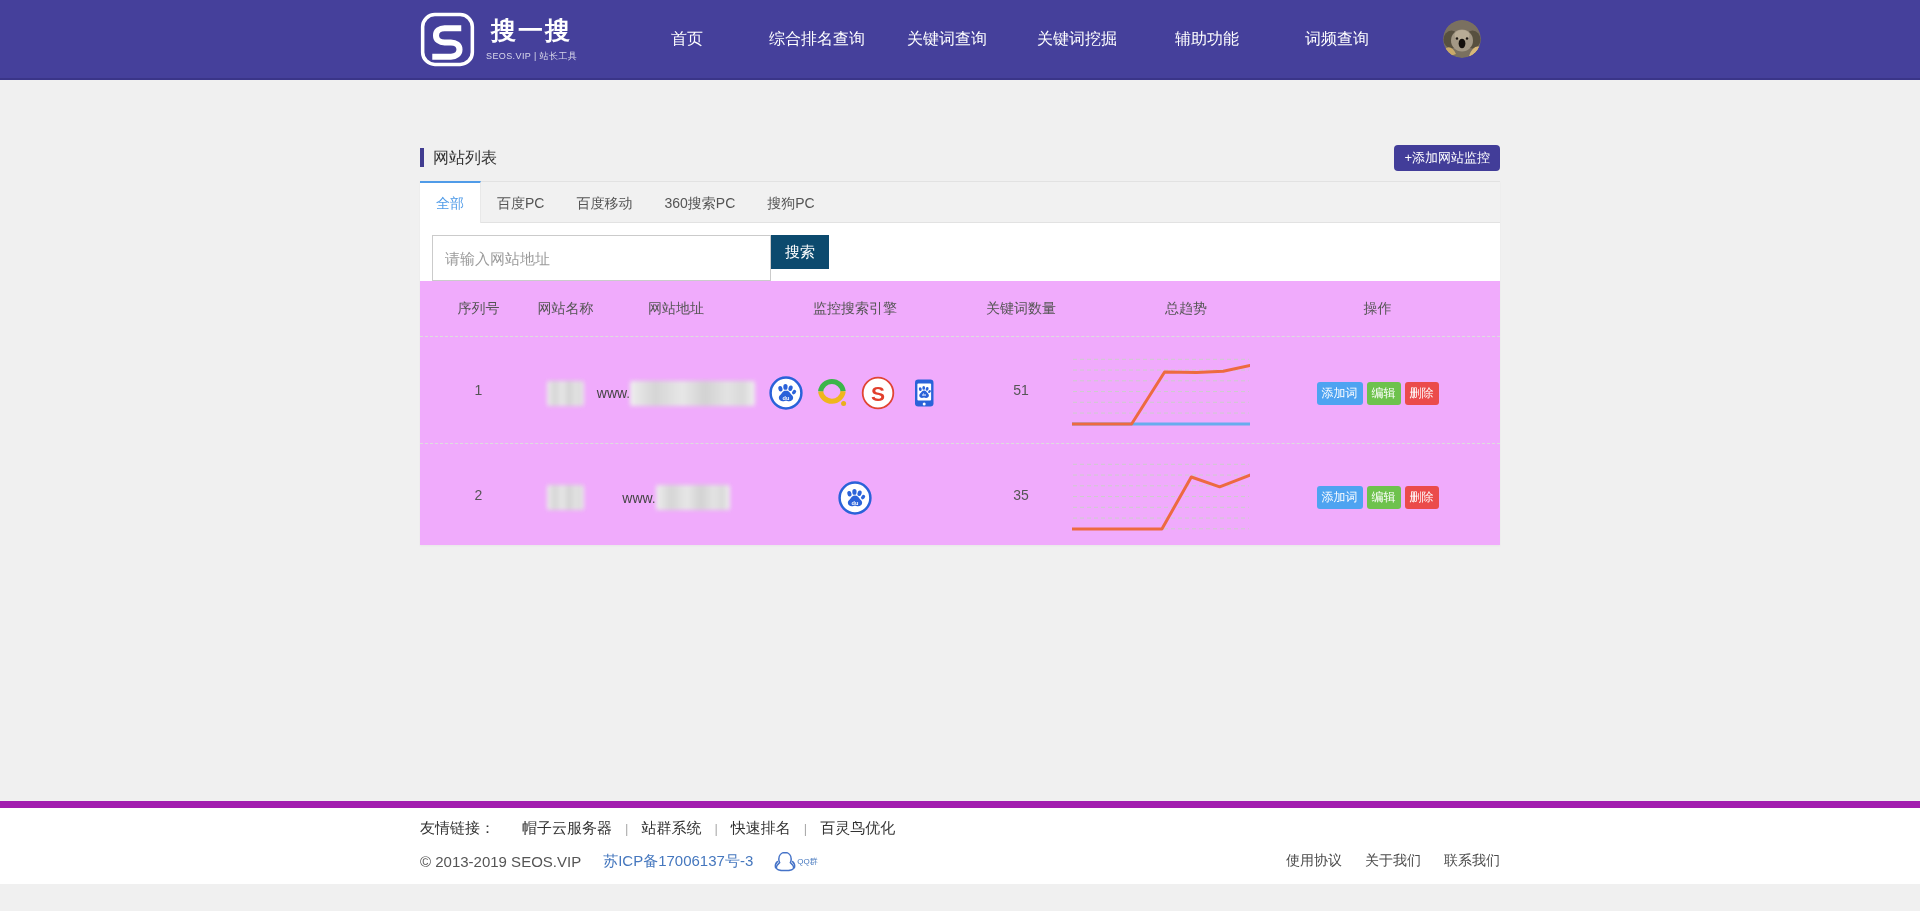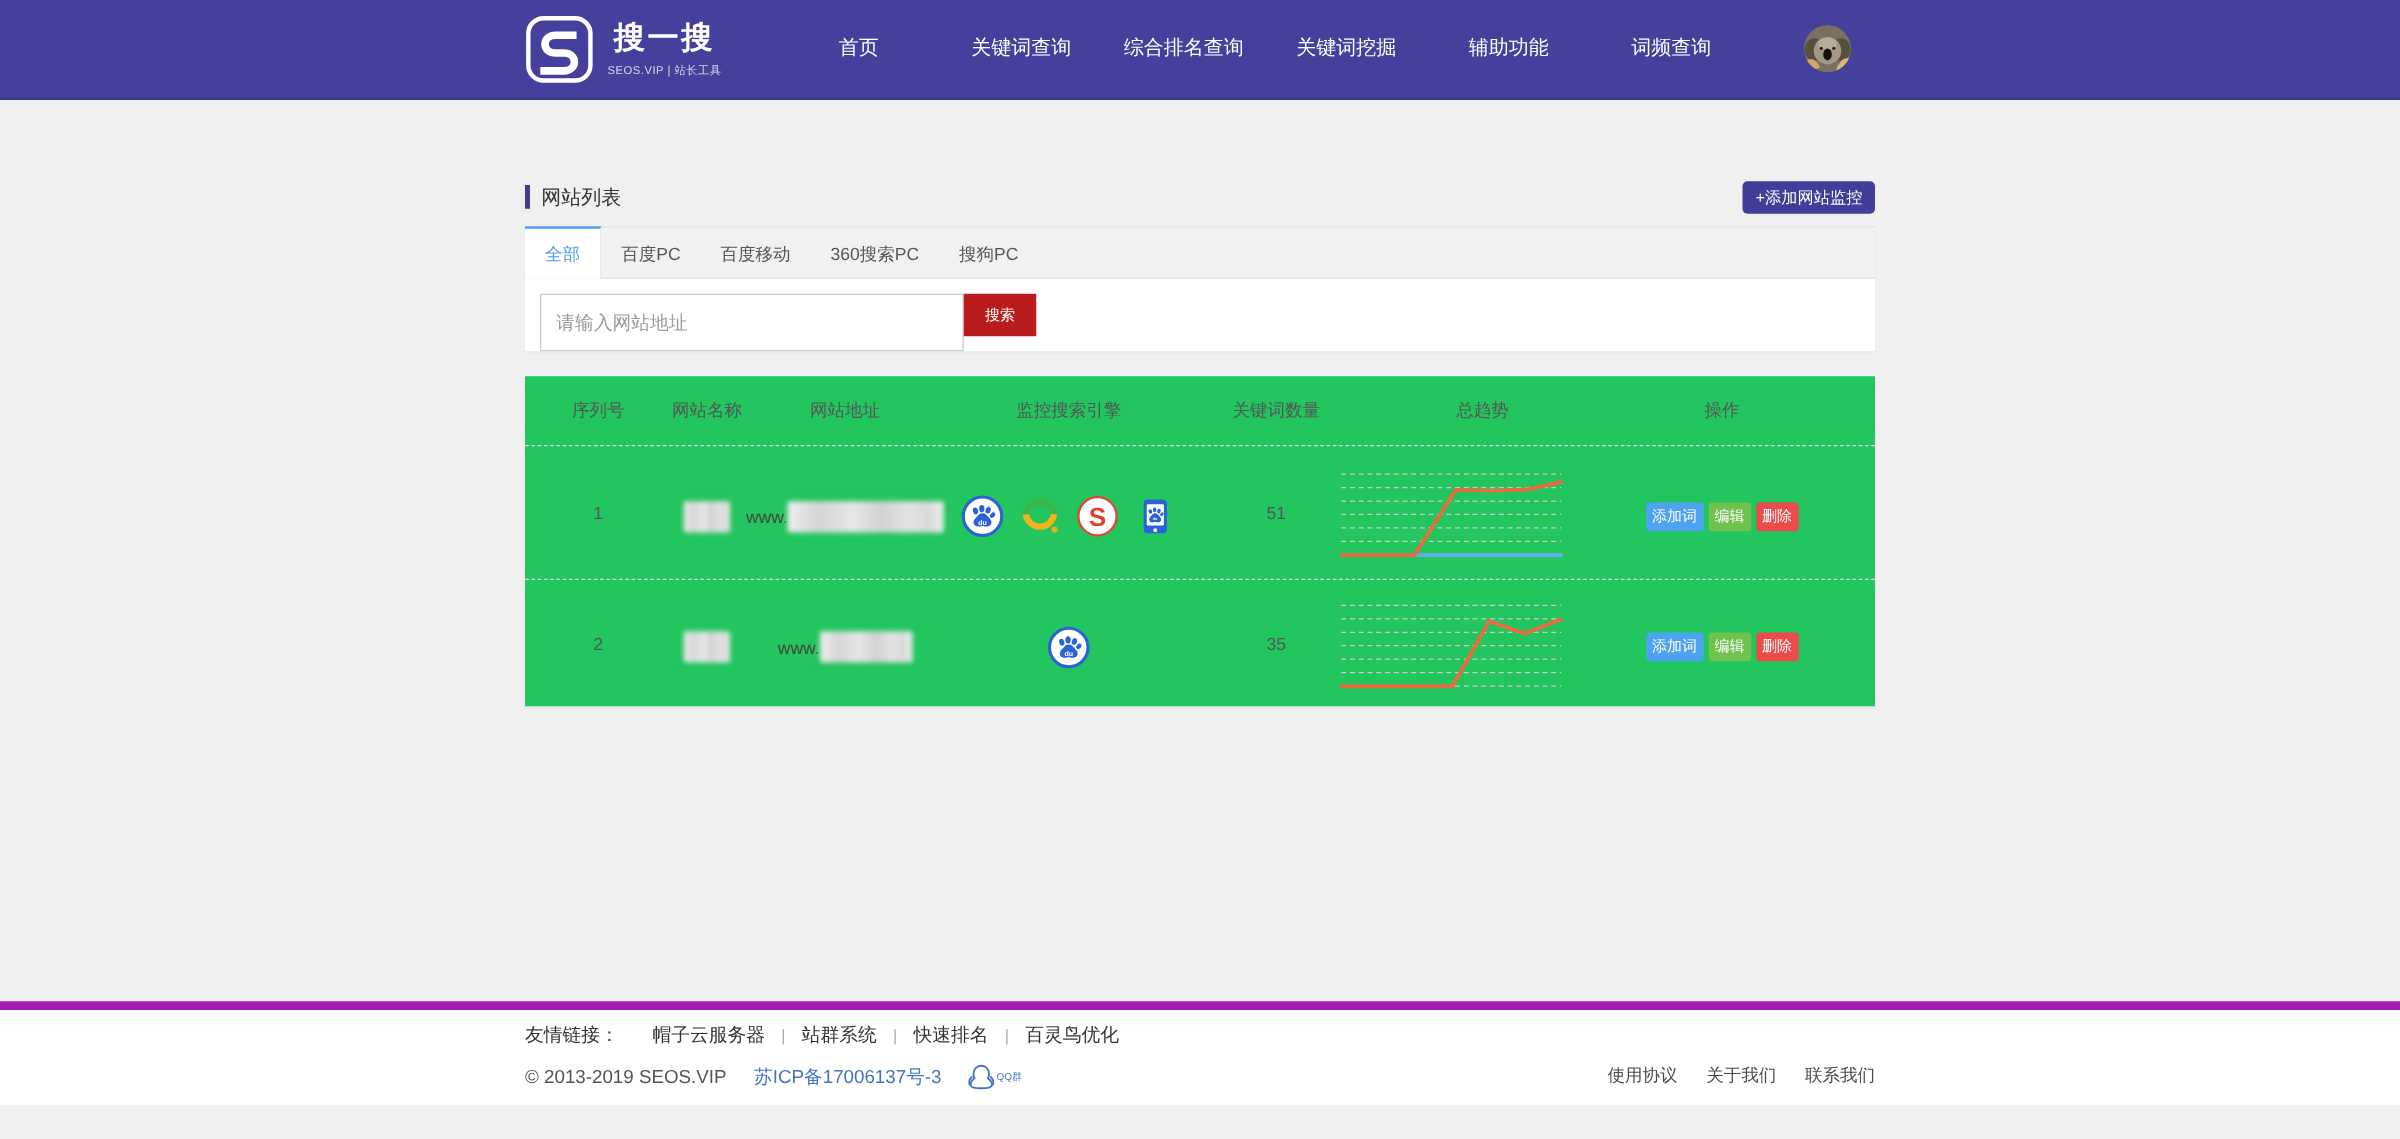--- a/index.html
+++ b/index.html
@@ -30,24 +30,24 @@
   
   .tabs-card { margin-top:10px; box-shadow:0 1px 2px rgba(0,0,0,.04); }
   .tabstrip { position:relative; height:42px; background:#F1F1F1; display:flex; }
   .tabstrip::before { content:""; position:absolute; top:0; left:0; right:0; height:1px; background:#E2E2E2; }
   .tabstrip::after { content:""; position:absolute; bottom:0; left:0; right:0; height:1px; background:#E2E2E2; z-index:1; }
   .tab { height:42px; line-height:40px; padding:0 16px; font-size:14px; color:#555; border-top:2px solid transparent; cursor:pointer; }
   .tab.active { position:relative; z-index:2; background:#fff; color:#4F9BE8; border-top-color:#4F9BE8; border-right:1px solid #E8E8E8; }
   .search-row { background:#fff; height:58px; padding:12px; display:flex; }
   .search-input { width:339px; height:46px; border:1px solid #CBCBCB; padding:0 12px; font-size:15px; color:#333; font-family:inherit; outline:none; background:#fff; }
   .search-input::placeholder { color:#9B9B9B; }
-  .btn-search { width:58px; height:34px; background:#b91c1c; color:#fff; border:none; font-size:12px; cursor:pointer; font-family:Liberation Serif, serif; }
-
-  
-  .table-card { margin-top:20px; background:#22c55e; box-shadow:0 1px 2px rgba(0,0,0,.04); }
+  .btn-search { width:58px; height:34px; background:#0c4a6e; color:#fff; border:none; font-size:15px; cursor:pointer; font-family:Liberation Serif, serif; }
+
+  
+  .table-card { margin-top:0; background:#f0abfc; box-shadow:0 1px 2px rgba(0,0,0,.04); }
   .trow { display:flex; padding-left:18px; padding-right:45px; align-items:center; }
   .trow.head { height:56px; border-bottom:1px dashed #DDD; font-size:14px; color:#333; }
   .trow.r0 { height:107px; border-bottom:1px dashed #DDD; }
   .trow.r1 { height:101px; }
   .trow.r0 .cell > *, .trow.r1 .cell > * { position:relative; top:3px; }
   .cell { display:flex; align-items:center; justify-content:center; }
   .c1{width:81px;} .c2{width:93px;} .c3{width:128px;} .c4{width:230px;text-align:right;} .c5{width:102px;} .c6{width:228px;justify-content:flex-start;} .trow.head .c6{justify-content:center;} .c7{width:155px;}
   .trow td, .trow .cell { font-size:14px; color:#555; }
   .blur { display:inline-block; height:25px; border-radius:2px; filter:blur(2px);
           background:linear-gradient(90deg,#eee,#d5d5d5 20%,#e7e7e7 42%,#d2d2d2 60%,#e3e3e3 78%,#d9d9d9 90%,#efefef); }
@@ -86,22 +86,22 @@
         <rect x="2.2" y="2.6" width="50.6" height="50.8" rx="12.5" fill="none" stroke="#fff" stroke-width="3.6"></rect>
         <path d="M41.5 16.5 H24.5 c-5 0-8.7 3-8.7 7.3 s3.7 7.2 8.7 7.2 h6.5 c5 0 8.7 2.9 8.7 7.2 s-3.7 7.3-8.7 7.3 H12" fill="none" stroke="#fff" stroke-width="6.2"></path>
       </svg>
       <div class="logo-text">
         <div class="logo-title">搜一搜</div>
         <div class="logo-sub">SEOS.VIP | 站长工具</div>
       </div>
     </div>
     <ul class="nav-menu" id="nav-menu">
         <li>首页</li>
+        <li>综合排名查询</li>
         <li>关键词查询</li>
-        <li>综合排名查询</li>
         <li>关键词挖掘</li>
         <li>辅助功能</li>
         <li>词频查询</li>
       </ul>
     <div class="avatar">
       <svg viewBox="0 0 38 38" width="38" height="38">
         <defs>
             <clipPath id="avclip">
               <circle cx="19" cy="19" r="19"></circle>
             </clipPath>

